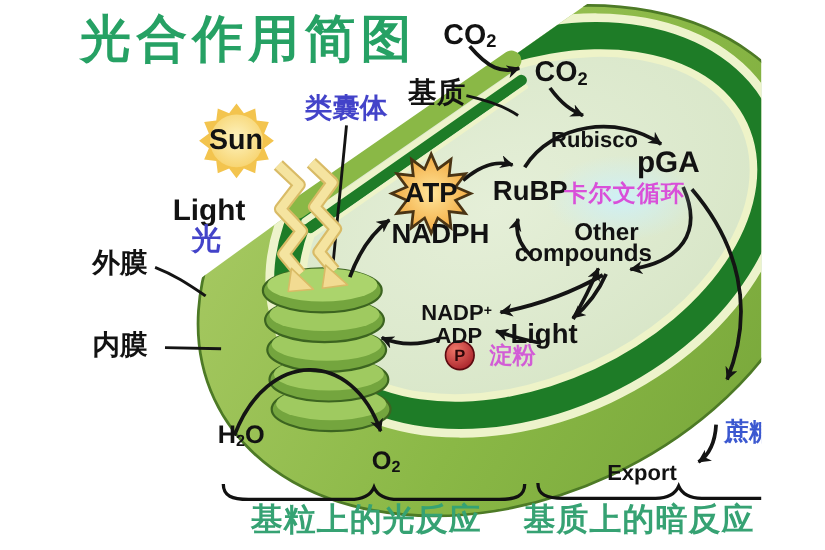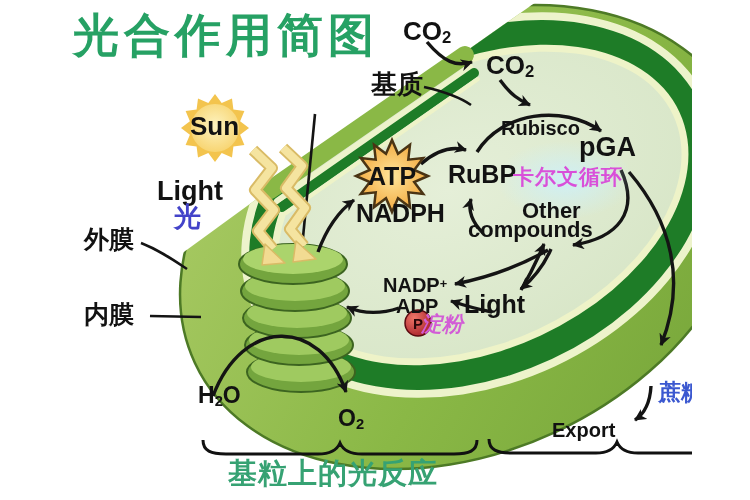--- a/index.html
+++ b/index.html
@@ -150,20 +150,21 @@
   </svg>
 
   <div class="calvin-glow"></div>
 
   <div class="lbl title" style="left:73px;top:12px;">光合作用简图</div>
 
   <div class="lbl s26" style="left:403px;top:18px;"><span>CO</span><sub>2</sub></div>
   <div class="lbl s26" style="left:486px;top:52px;"><span>CO</span><sub>2</sub></div>
 
   <div class="lbl s26" style="left:371px;top:71px;">基质</div>
+  <div class="lbl s25 blue-zh" style="left:277px;top:86px;">类囊体</div>
 
   <div class="lbl s26" style="left:190px;top:113px;">Sun</div>
   <div class="lbl s27" style="left:157px;top:178px;">Light</div>
   <div class="lbl s27 blue-zh" style="left:174px;top:204px;">光</div>
 
   <div class="lbl s25" style="left:84px;top:227px;">外膜</div>
   <div class="lbl s25" style="left:84px;top:302px;">内膜</div>
 
   <div class="lbl atp-txt" style="left:361px;top:164px;">ATP</div>
   <div class="lbl s25" style="left:356px;top:201px;">NADPH</div>
@@ -172,25 +173,26 @@
   <div class="lbl s24" style="left:501px;top:118px;">Rubisco</div>
   <div class="lbl calvin-zh" style="left:513px;top:166px;">卡尔文循环</div>
   <div class="lbl s27" style="left:579px;top:134px;">pGA</div>
   <div class="lbl s22" style="left:482px;top:200px;margin-left:40px;">Other</div>
   <div class="lbl s22" style="left:468px;top:219px;">compounds</div>
 
   <div class="lbl s24" style="left:383px;top:275px;"><span>NADP</span><sup>+</sup></div>
   <div class="lbl s24" style="left:396px;top:296px;text-align:right;">ADP</div>
 
   <div class="lbl s25" style="left:464px;top:292px;">Light</div>
-  <div class="lbl s21 pink-zh" style="left:421px;top:313px;font-style:italic;">淀粉</div>
+  <div class="lbl s21 pink-zh" style="left:445px;top:313px;">淀粉</div>
 
   <div class="lbl pi-txt" style="left:413px;top:316px;">P</div>
 
   <div class="lbl s23 sucrose-zh" style="left:658px;top:381px;">蔗糖</div>
   <div class="lbl s24" style="left:552px;top:420px;">Export</div>
 
   <div class="lbl s23" style="left:198px;top:384px;"><span>H</span><sub>2</sub><span>O</span></div>
   <div class="lbl s23" style="left:338px;top:407px;"><span>O</span><sub>2</sub></div>
 
   <div class="lbl green-legend" style="left:228px;top:459px;">基粒上的光反应</div>
+  <div class="lbl green-legend" style="left:476px;top:459px;">基质上的暗反应</div>
 
 </div>
 
 </body></html>

